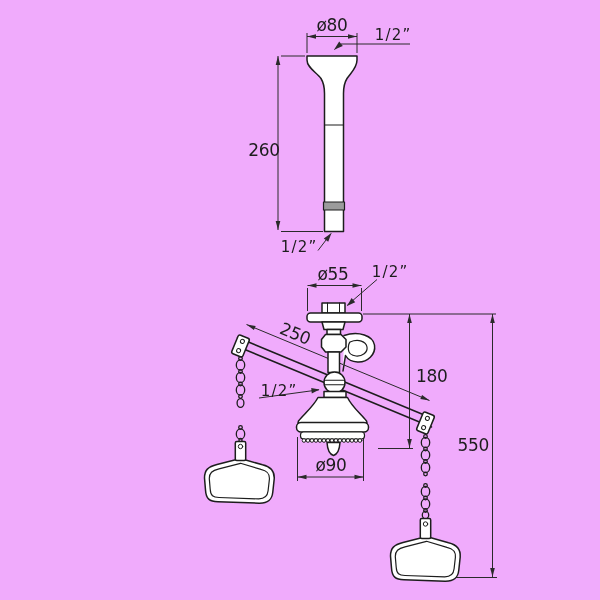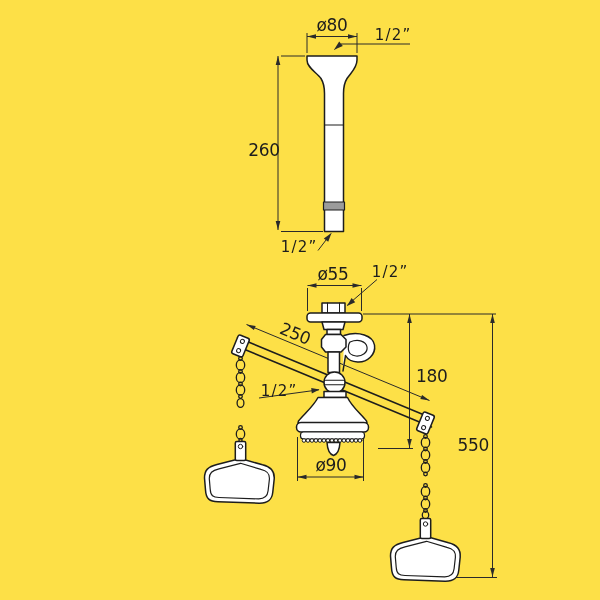--- a/index.html
+++ b/index.html
@@ -1,16 +1,16 @@
 <!DOCTYPE html>
 <html><head>
 <meta charset="utf-8">
 <style>
   html,body{margin:0;padding:0;background:#ffffff;}
-  .page{position:relative;width:600px;height:600px;background:#fde047;overflow:hidden;}
+  .page{position:relative;width:600px;height:600px;background:#f0abfc;overflow:hidden;}
   svg{position:absolute;inset:0;}
   text{font-family:"DejaVu Sans","Liberation Sans",sans-serif;fill:#1d1d1d;}
   .dimtxt{font-size:17px;letter-spacing:-0.3px;}
   .thrtxt{font-size:15px;letter-spacing:1.2px;}
 </style>
 </head>
 <body>
 
 <div class="page">
 <svg viewBox="0 0 600 600" width="600" height="600">

